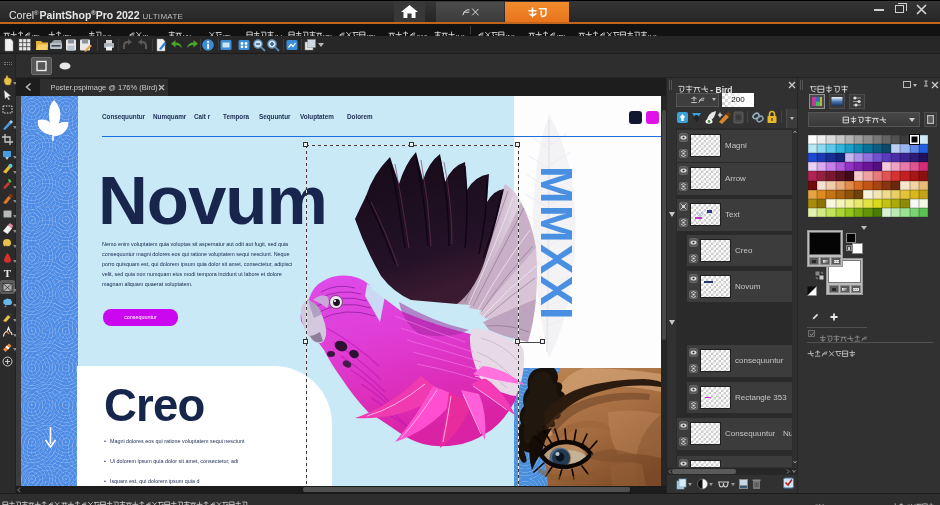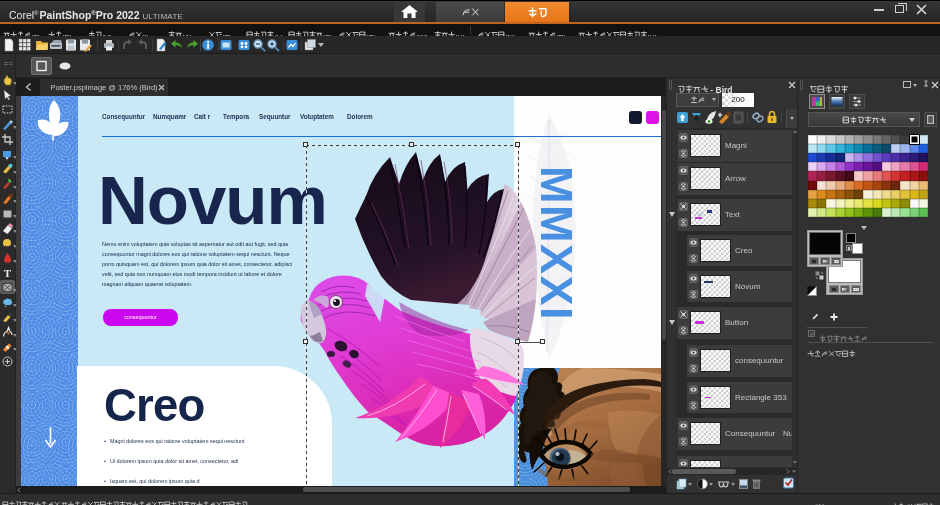--- a/index.html
+++ b/index.html
@@ -1045,40 +1045,20 @@
         <svg width="9" height="9" viewBox="0 0 9 9">
           <rect x="0.5" y="0.5" width="8" height="8" rx="1.5" fill="#565656" stroke="#777" stroke-width=".6"></rect>
           <path d="M2 3 L4.5 1.5 L7 3 M2 6 L4.5 7.5 L7 6" stroke="#ddd" stroke-width=".9" fill="none"></path>
           <rect x="3.4" y="3.6" width="2.2" height="1.8" fill="#ddd"></rect>
         </svg>
       </div>
       <div class="abs" style="left:13px;top:4px;width:31px;height:23px;background-image:linear-gradient(45deg,#c9c9c9 25%,transparent 25%,transparent 75%,#c9c9c9 75%),linear-gradient(45deg,#c9c9c9 25%,transparent 25%,transparent 75%,#c9c9c9 75%);background-size:5px 5px;background-position:0 0,2.5px 2.5px;background-color:#fff;border:1px solid #1f1f1f">
         <div class="abs" style="left:3px;top:5px;width:9px;height:2px;background:#223a66"></div>
       </div>
       <div class="abs" style="left:48px;top:11px;font-size:8px;color:#c6c6c6;white-space:nowrap">Novum</div>
-    </div>
-<div class="abs" style="left:677px;top:307.0px;width:116px;height:31.5px;background:#3c3c3c;overflow:hidden">
-      <div class="abs" style="left:2px;top:3px;width:9px;height:9px">
-        <svg width="9" height="9" viewBox="0 0 9 9">
-          <rect x="0.5" y="0.5" width="8" height="8" rx="1.5" fill="#565656" stroke="#777" stroke-width=".6"></rect>
-          <path d="M1.5 1.5 L7.5 7.5 M7.5 1.5 L1.5 7.5" stroke="#ddd" stroke-width=".8"></path>
-          <rect x="3.2" y="3.2" width="2.6" height="2.6" fill="#ddd"></rect>
-        </svg>
-      </div>
-      <div class="abs" style="left:2px;top:19px;width:9px;height:9px">
-        <svg width="9" height="9" viewBox="0 0 9 9">
-          <rect x="0.5" y="0.5" width="8" height="8" rx="1.5" fill="#565656" stroke="#777" stroke-width=".6"></rect>
-          <path d="M2 3 L4.5 1.5 L7 3 M2 6 L4.5 7.5 L7 6" stroke="#ddd" stroke-width=".9" fill="none"></path>
-          <rect x="3.4" y="3.6" width="2.2" height="1.8" fill="#ddd"></rect>
-        </svg>
-      </div>
-      <div class="abs" style="left:13px;top:4px;width:31px;height:23px;background-image:linear-gradient(45deg,#c9c9c9 25%,transparent 25%,transparent 75%,#c9c9c9 75%),linear-gradient(45deg,#c9c9c9 25%,transparent 25%,transparent 75%,#c9c9c9 75%);background-size:5px 5px;background-position:0 0,2.5px 2.5px;background-color:#fff;border:1px solid #1f1f1f">
-        <div class="abs" style="left:4px;top:9px;width:9px;height:2.5px;background:#c92ae0;border-radius:1px"></div>
-      </div>
-      <div class="abs" style="left:48px;top:11px;font-size:8px;color:#c6c6c6;white-space:nowrap">Button</div>
     </div>
 <div class="abs" style="left:687px;top:345.0px;width:106px;height:31.5px;background:#3c3c3c;overflow:hidden">
       <div class="abs" style="left:2px;top:3px;width:9px;height:9px">
         <svg width="9" height="9" viewBox="0 0 9 9">
           <rect x="0.5" y="0.5" width="8" height="8" rx="1.5" fill="#565656" stroke="#777" stroke-width=".6"></rect>
           <ellipse cx="4.5" cy="4.5" rx="3" ry="2" fill="#ddd"></ellipse>
           <circle cx="4.5" cy="4.5" r="1.1" fill="#333"></circle>
         </svg>
       </div>
       <div class="abs" style="left:2px;top:19px;width:9px;height:9px">

